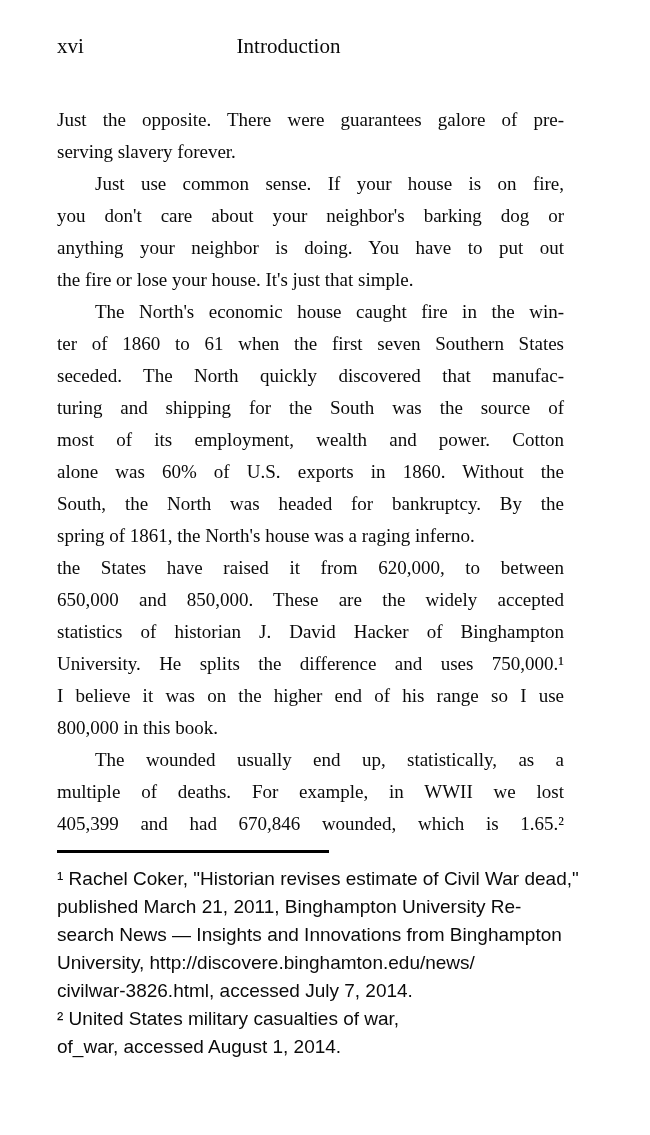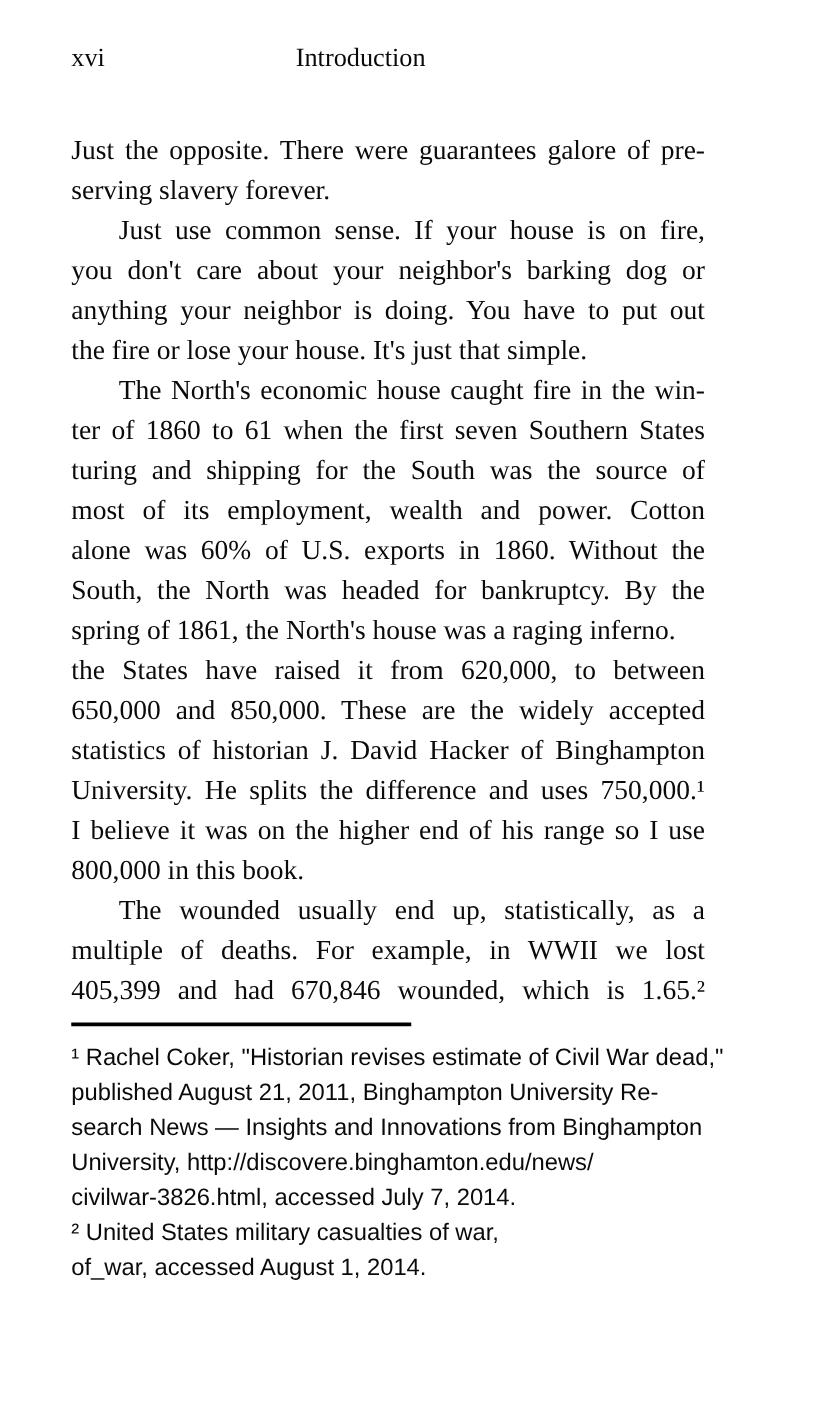--- a/index.html
+++ b/index.html
@@ -32,21 +32,21 @@
   .runtitle {
     position: absolute;
     left: 0;
     right: 44px;
     top: 0;
     text-align: center;
   }
   .bodytext {
     margin-top: 46px;
     font-family: "Liberation Serif", "DejaVu Serif", serif;
-    font-size: 22px;
+    font-size: 19px;
     line-height: 32px;
   }
   .para { margin: 0; }
   .pline {
     text-align: justify;
     text-align-last: justify;
   }
   .pline.lastline {
     text-align-last: left;
   }
@@ -86,20 +86,21 @@
       </div>
       <div class="para">
         <div class="pline indent">Just use common sense. If your house is on fire,</div>
         <div class="pline">you don't care about your neighbor's barking dog or</div>
         <div class="pline">anything your neighbor is doing. You have to put out</div>
         <div class="pline lastline">the fire or lose your house. It's just that simple.</div>
       </div>
       <div class="para">
         <div class="pline indent">The North's economic house caught fire in the win-</div>
         <div class="pline">ter of 1860 to 61 when the first seven Southern States</div>
+        <div class="pline">seceded. The North quickly discovered that manufac-</div>
         <div class="pline">turing and shipping for the South was the source of</div>
         <div class="pline">most of its employment, wealth and power. Cotton</div>
         <div class="pline">alone was 60% of U.S. exports in 1860. Without the</div>
         <div class="pline">South, the North was headed for bankruptcy. By the</div>
         <div class="pline lastline">spring of 1861, the North's house was a raging inferno.</div>
       </div>
       <div class="para">
         <div class="pline">the States have raised it from 620,000, to between</div>
         <div class="pline">650,000 and 850,000. These are the widely accepted</div>
         <div class="pline">statistics of historian J. David Hacker of Binghampton</div>
@@ -112,21 +113,21 @@
         <div class="pline">multiple of deaths. For example, in WWII we lost</div>
         <div class="pline">405,399 and had 670,846 wounded, which is 1.65.²</div>
       </div>
     </div>
 
   <div class="fnrule"></div>
 
   <div class="fns" id="footnotes">
       <div>
         <div class="fnline">¹ Rachel Coker, "Historian revises estimate of Civil War dead,"</div>
-        <div class="fnline">published August 21, 2011, Binghampton University Re-</div>
+        <div class="fnline">published March 21, 2011, Binghampton University Re-</div>
         <div class="fnline">search News — Insights and Innovations from Binghampton</div>
         <div class="fnline">University, http://discovere.binghamton.edu/news/</div>
         <div class="fnline">civilwar-3826.html, accessed July 7, 2014.</div>
       </div>
       <div>
         <div class="fnline">² United States military casualties of war,</div>
         <div class="fnline">of_war, accessed August 1, 2014.</div>
       </div>
     </div>
 

